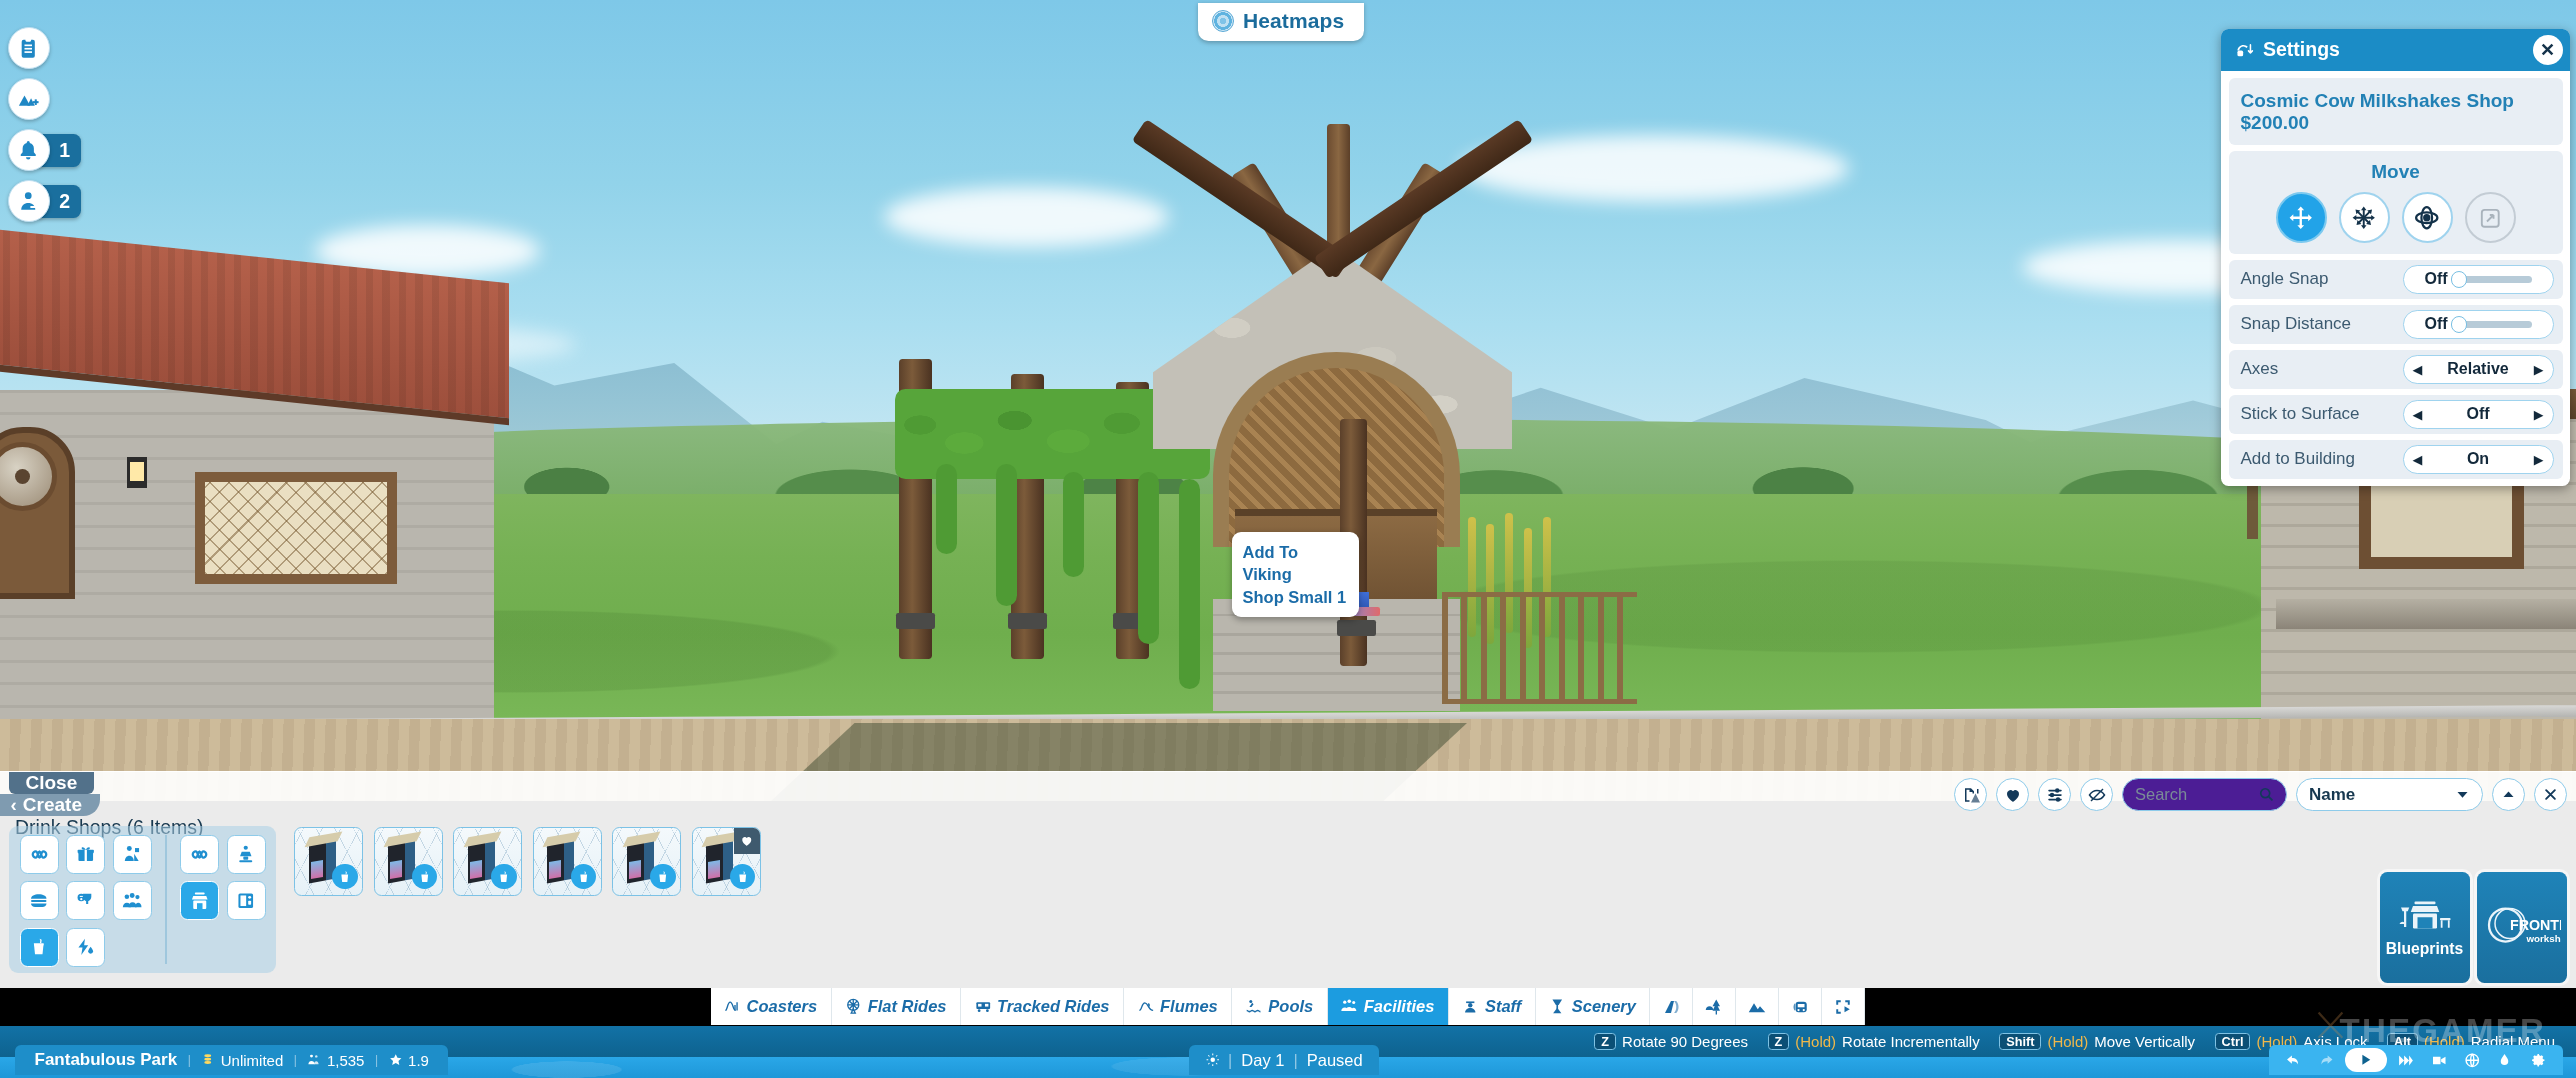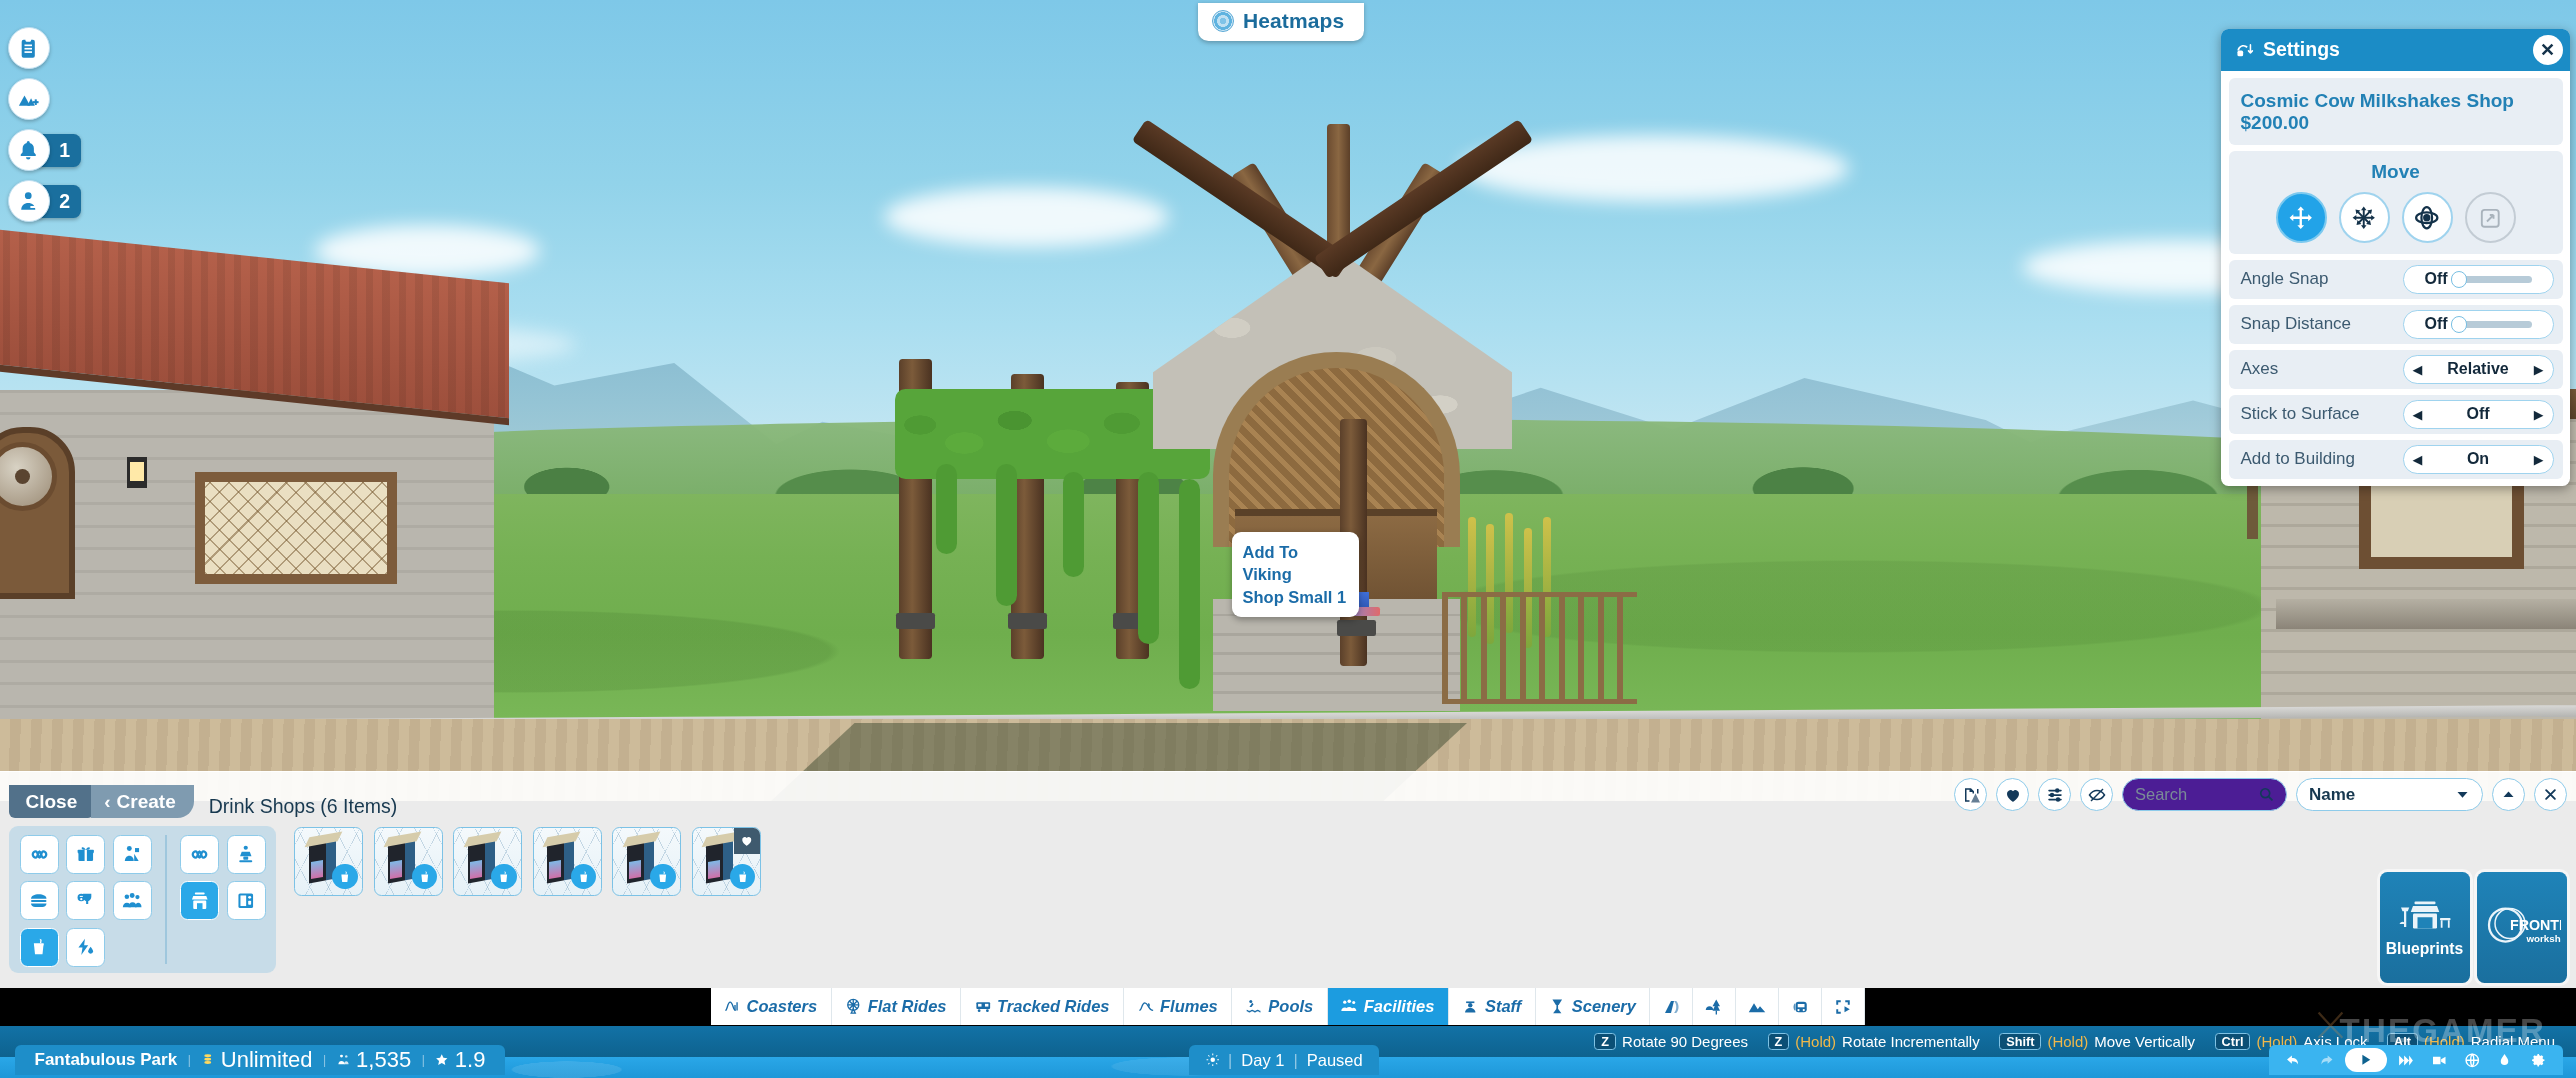--- a/index.html
+++ b/index.html
@@ -327,21 +327,21 @@
     background: linear-gradient(90deg,#e06a6a,#7e8fe8 35%,#7e8fe8 65%,#e06a6a);
     border-radius:2.2px;
   }
 
   
   .browser {
     position: absolute; left: 0; top: 771px; width: 2576px; height: 217px;
     background: rgba(255,255,255,.92);
     border-top: 1.5px solid rgba(255,255,255,.9);
   }
-  .browser-head { height: 46px; display:flex; align-items:flex-end; position:relative; }
+  .browser-head { height: 46px; display:flex; align-items:flex-start; position:relative;flex-direction:column; }
   .tab-close {
     background:#52718a; color:#fff; font-size: 19px; font-weight: bold;
     height: 33px; display:flex; align-items:center; padding: 0 16.5px;
     border-radius: 0 0 6px 6px; margin-left: 9px;
   }
   .tab-create {
     background:#7f9bb0; color:#fff; font-size: 19px; font-weight: bold;
     height: 33px; display:flex; align-items:center; gap:6px; padding: 0 18px 0 13.5px;
     border-radius: 0 0 16.5px 0; margin-left: -3px;
   }
@@ -460,21 +460,21 @@
     background:
       radial-gradient(ellipse 90px 13.5px at 22% 60%, rgba(255,255,255,.10) 0 60%, transparent 62%),
       radial-gradient(ellipse 120px 15px at 46% 45%, rgba(255,255,255,.08) 0 60%, transparent 62%);
   }
   .status-left {
     position:absolute; left: 15px; top: -12px; height: 30px; background:#1e8ec9;
     border-radius: 6px 6px 0 0; display:flex; align-items:center; gap: 10.5px;
     padding: 0 19.5px; color:#fff; z-index: 3;
   }
   .status-left .pk { font-weight:bold; font-size: 17px; }
-  .status-left .v { font-size: 22px; display:flex; align-items:center; gap:6px;}
+  .status-left .v { font-size: 15px; display:flex; align-items:center; gap:6px;}
   .sep { color: rgba(255,255,255,.5); }
   .status-center {
     position:absolute; left: 1189px; top: -12px; height: 30px; background:#1e8ec9;
     border-radius: 6px 6px 0 0; display:flex; align-items:center; gap: 9px;
     padding: 0 16.5px; color:#fff; font-size: 16.5px; z-index:3;
   }
   .status-right {
     position:absolute; right: 13.5px; top: -12px; height: 30px; background:#3ab4f0;
     border-radius: 6px 6px 0 0; display:flex; align-items:center; gap: 4.5px;
     padding: 0 10.5px; z-index:3;

